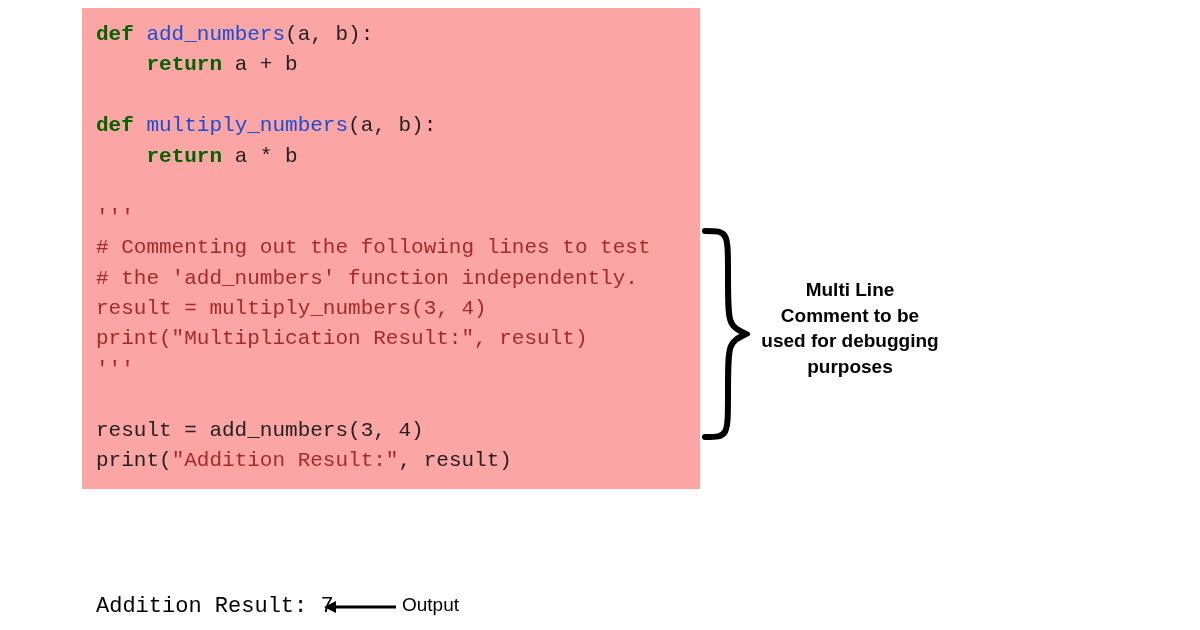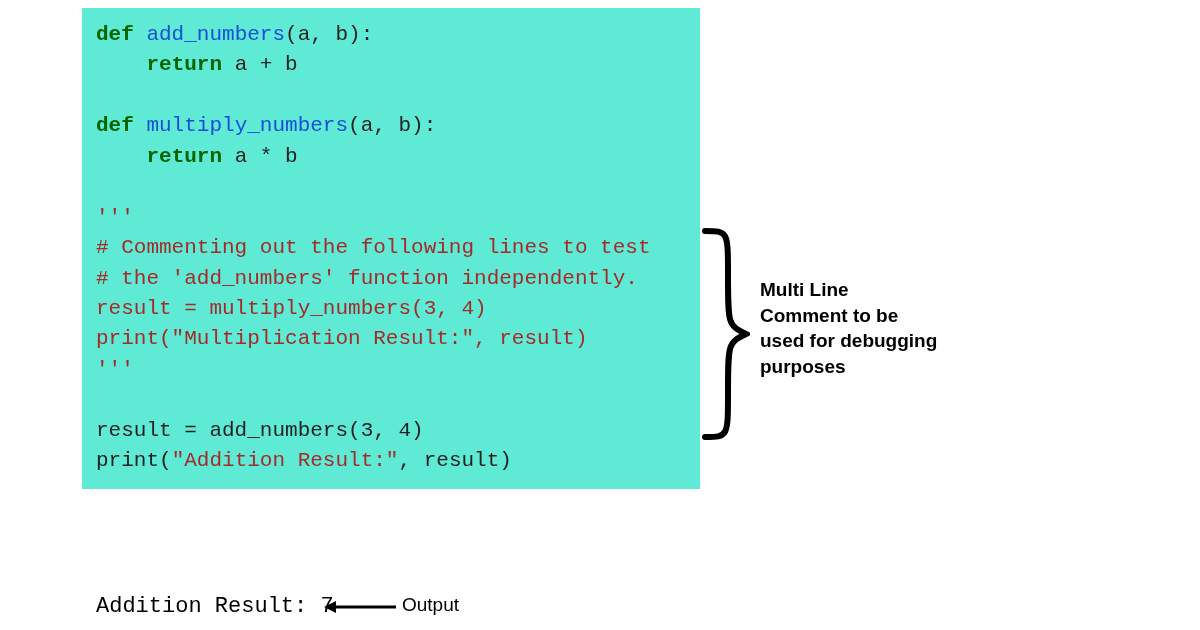--- a/index.html
+++ b/index.html
@@ -9,21 +9,21 @@
     background: #fff;
     width: 1200px;
     height: 630px;
     position: relative;
   }
   .code-block {
     position: absolute;
     left: 82px;
     top: 8px;
     width: 590px;
-    background: #5eead4;
+    background: #fca5a5;
     padding: 12px 14px;
     font-family: "Consolas", "Courier New", monospace;
     font-size: 21px;
     line-height: 1.45;
     white-space: pre;
   }
   .kw { color: #006400; font-weight: bold; }
   .fn { color: #1a4dd6; }
   .plain { color: #222; }
   .comment { color: #a52a2a; }
@@ -56,20 +56,21 @@
     left: 690px;
     top: 225px;
     width: 60px;
     height: 218px;
   }
   .annotation {
     position: absolute;
     left: 760px;
     top: 277px;
     width: 180px;
+    text-align: center;
     font-size: 19px;
     font-weight: bold;
     color: #000;
     line-height: 1.35;
   }
 </style>
 </head>
 <body>
 
 <div class="code-block"><span class="kw">def</span><span class="fn"> add_numbers</span><span class="plain">(a, b):</span>

